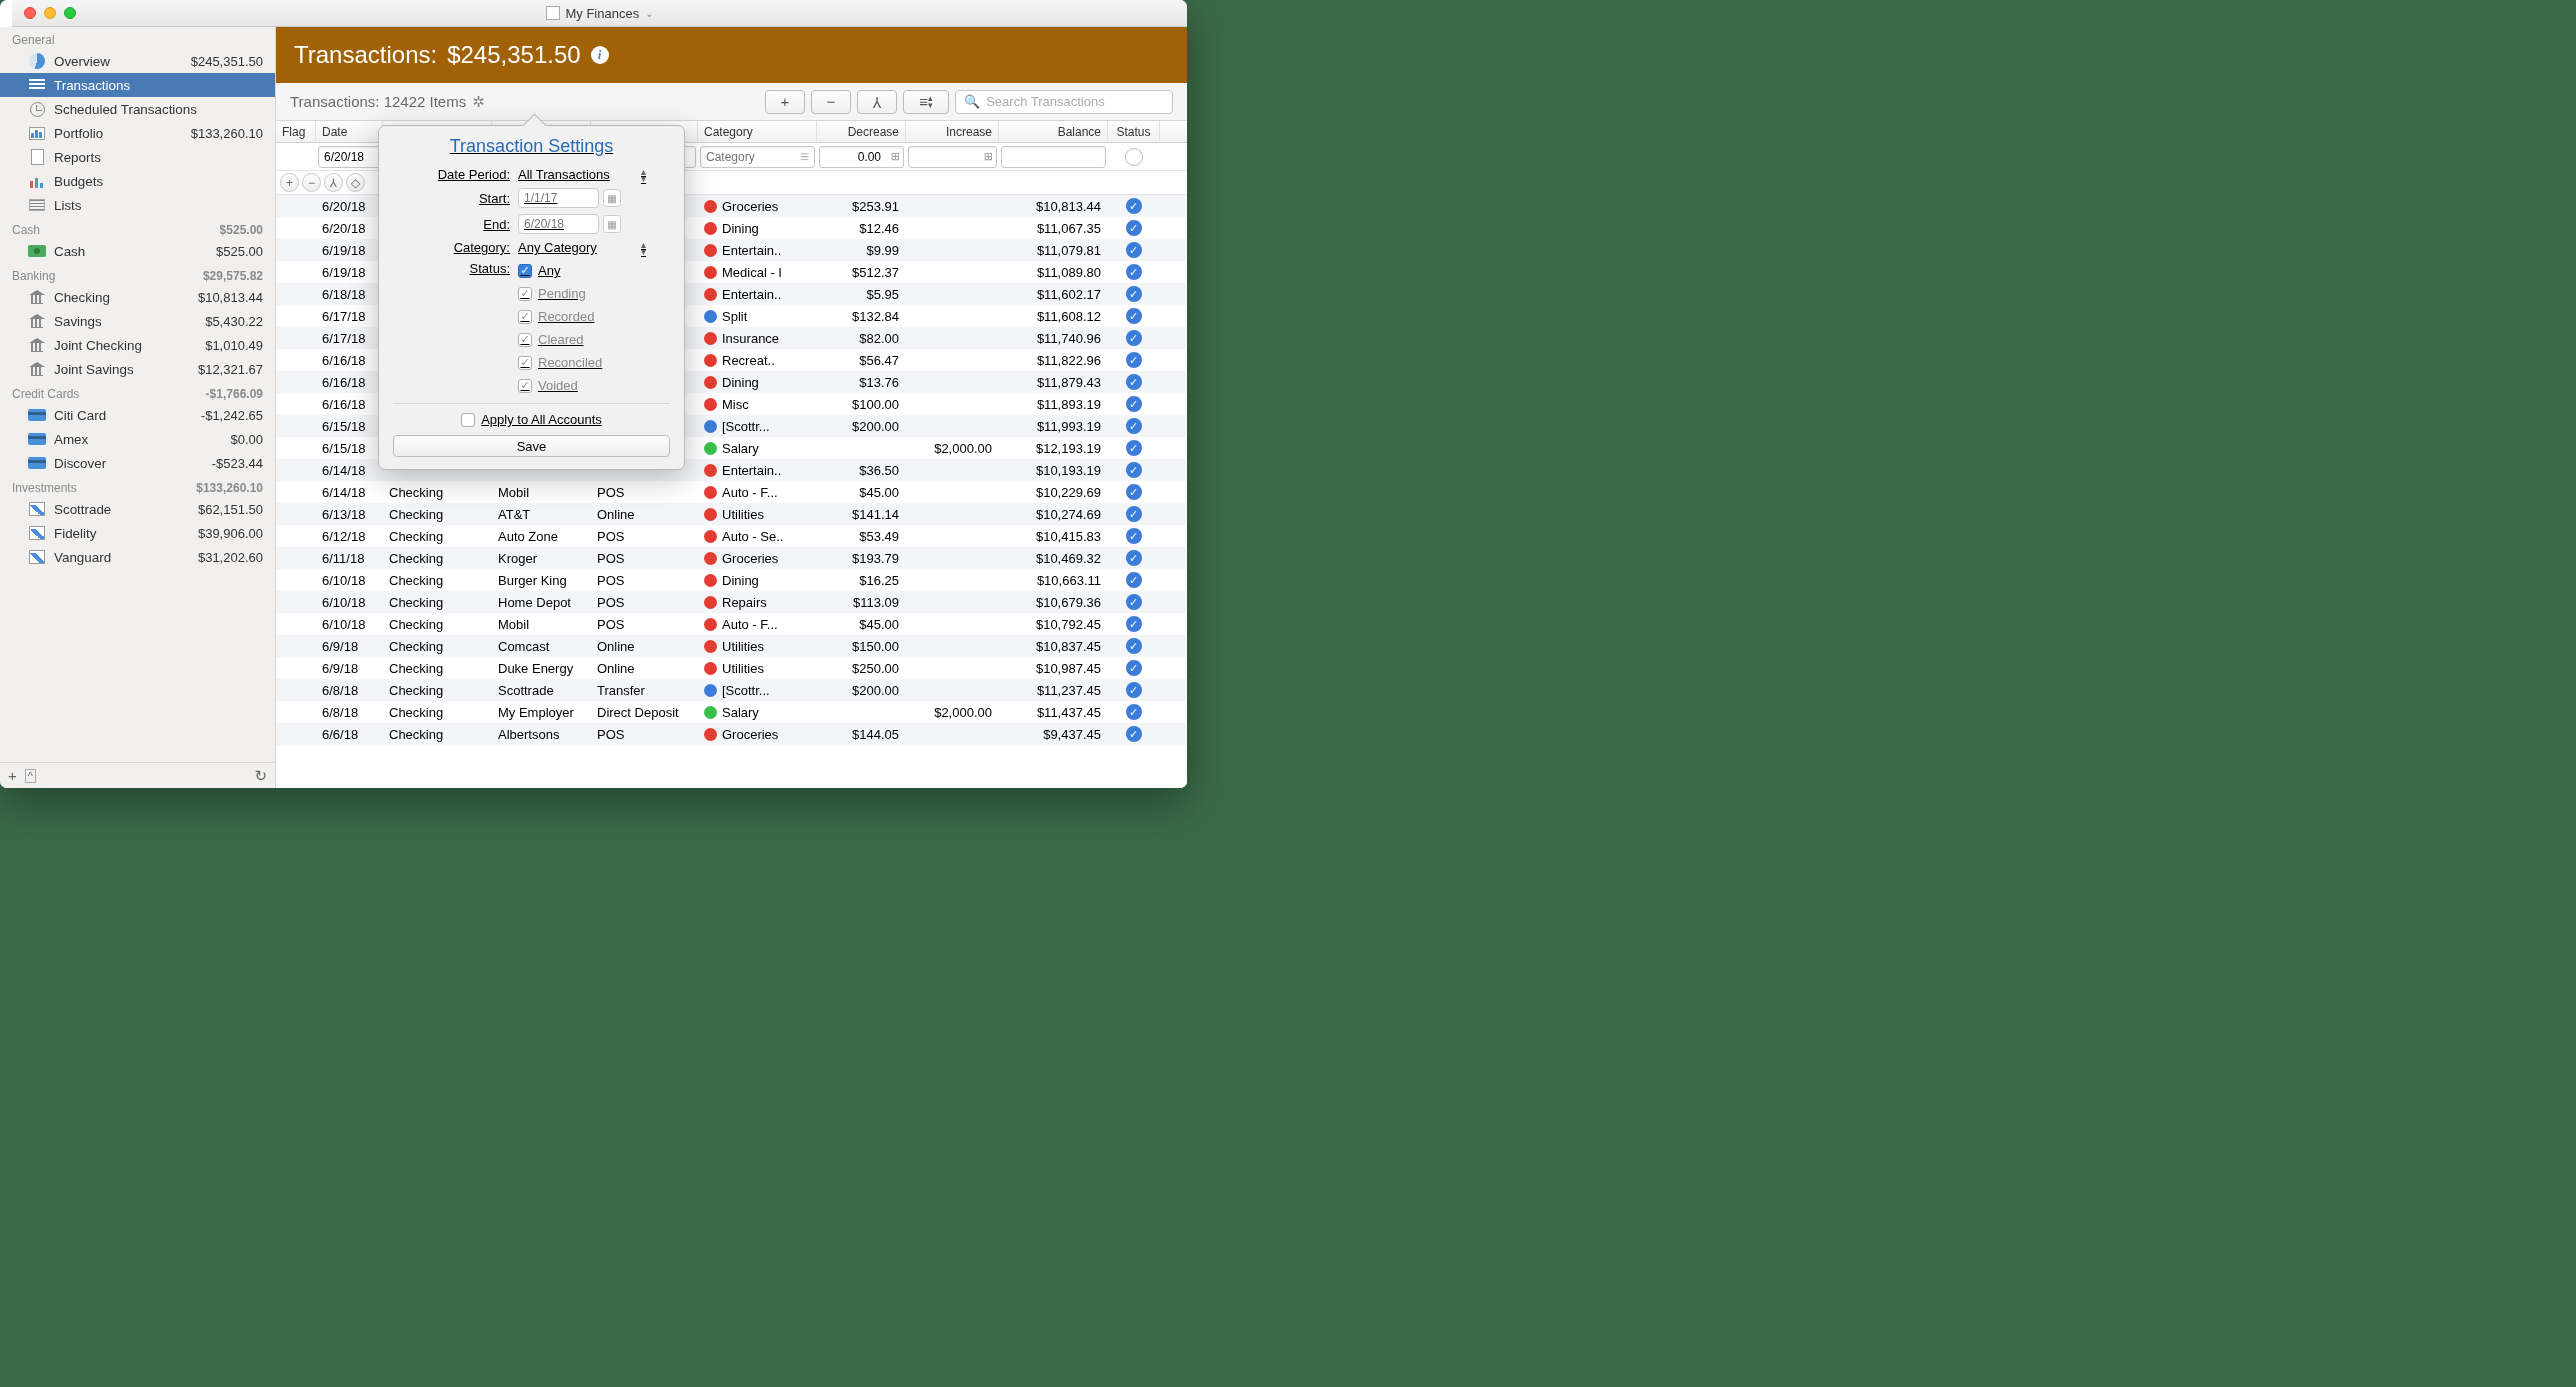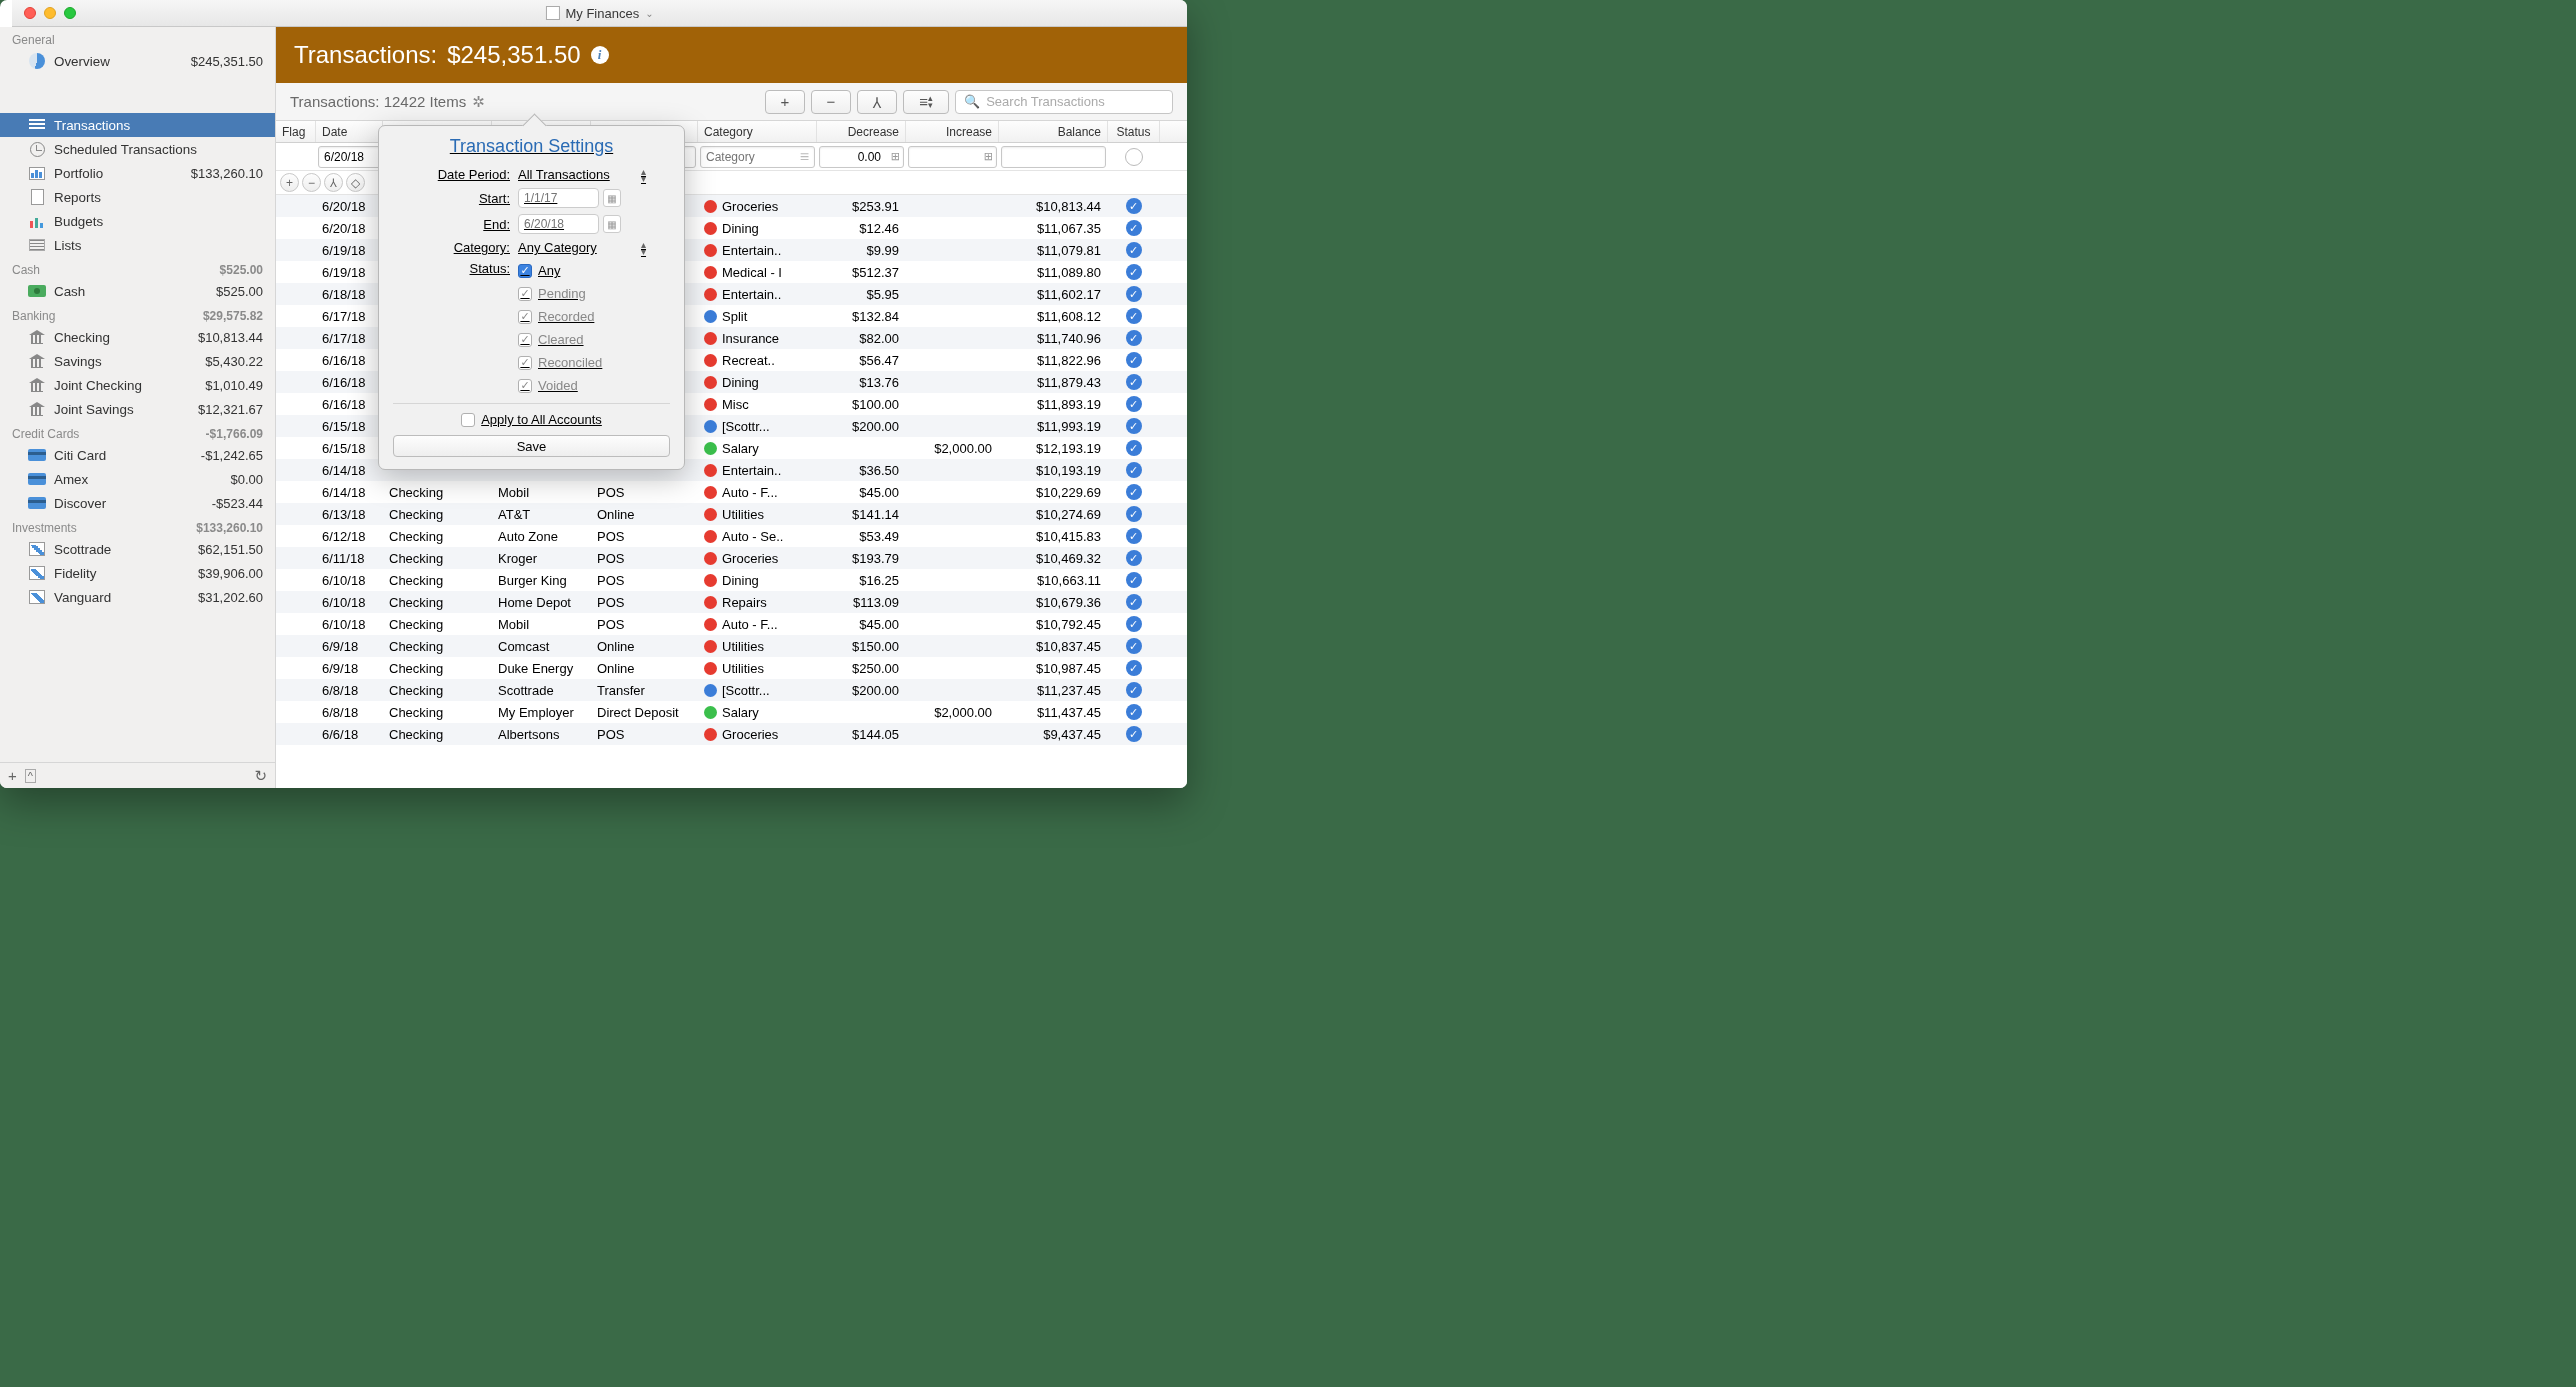--- a/index.html
+++ b/index.html
@@ -10,21 +10,21 @@
 .tl { width:12px; height:12px; border-radius:50%; }
 .tl.red{background:#ff5f57;border:1px solid #e24238;} .tl.yel{background:#febc2e;border:1px solid #e0a223;} .tl.grn{background:#28c840;border:1px solid #1da82c;}
 .title { position:absolute; left:50%; transform:translateX(-50%); font-size:13px; color:#383838; display:flex; align-items:center; gap:6px;}
 .title .doc-icon{width:14px;height:14px;background:#fff;border:1px solid #aaa;position:relative;}
 .title .chev{font-size:10px;color:#888;}
 .body { display:flex; height:calc(100% - 27px); }
 .sidebar { width:276px; background:#f1f0ef; border-right:1px solid #d6d6d6; display:flex; flex-direction:column; font-size:13.4px; color:#333; overflow-y:hidden; position:relative;}
 .sb-content{flex:1;overflow:hidden;}
 .sb-group-hdr { color:#8a8a8a; font-size:12px; padding:6px 12px 2px; }
 .sb-item { display:flex; align-items:center; padding:3px 12px 3px 28px; gap:8px; cursor:default;}
-.sb-item.active { background:#487bb5; color:#fff;margin-top:40px;}
+.sb-item.active { background:#487bb5; color:#fff;}
 .sb-item .ico { width:18px; height:18px; display:flex; align-items:center; justify-content:center; font-size:12px;}
 .sb-item .lbl{flex:1;}
 .sb-item .amt{font-size:13px; font-variant-numeric:tabular-nums;}
 .sb-group-hdr .amt{float:right;font-weight:600;color:#8a8a8a;}
 .sb-footer{height:26px;border-top:1px solid #d6d6d6;display:flex;align-items:center;padding:0 8px;gap:8px;color:#666;font-size:15px;}
 .sb-footer .sp{flex:1;}
 .ico-pie{width:16px;height:16px;border-radius:50%;background:conic-gradient(#4a90d9 0 55%,#d8e4f0 55% 100%);}
 .ico-list{width:16px;height:12px;background:repeating-linear-gradient(#777,#777 2px,transparent 2px,transparent 4px);}
 .ico-list.w{background:repeating-linear-gradient(#fff,#fff 2px,transparent 2px,transparent 4px);}
 .ico-clock{width:15px;height:15px;border:1.5px solid #888;border-radius:50%;position:relative;}

